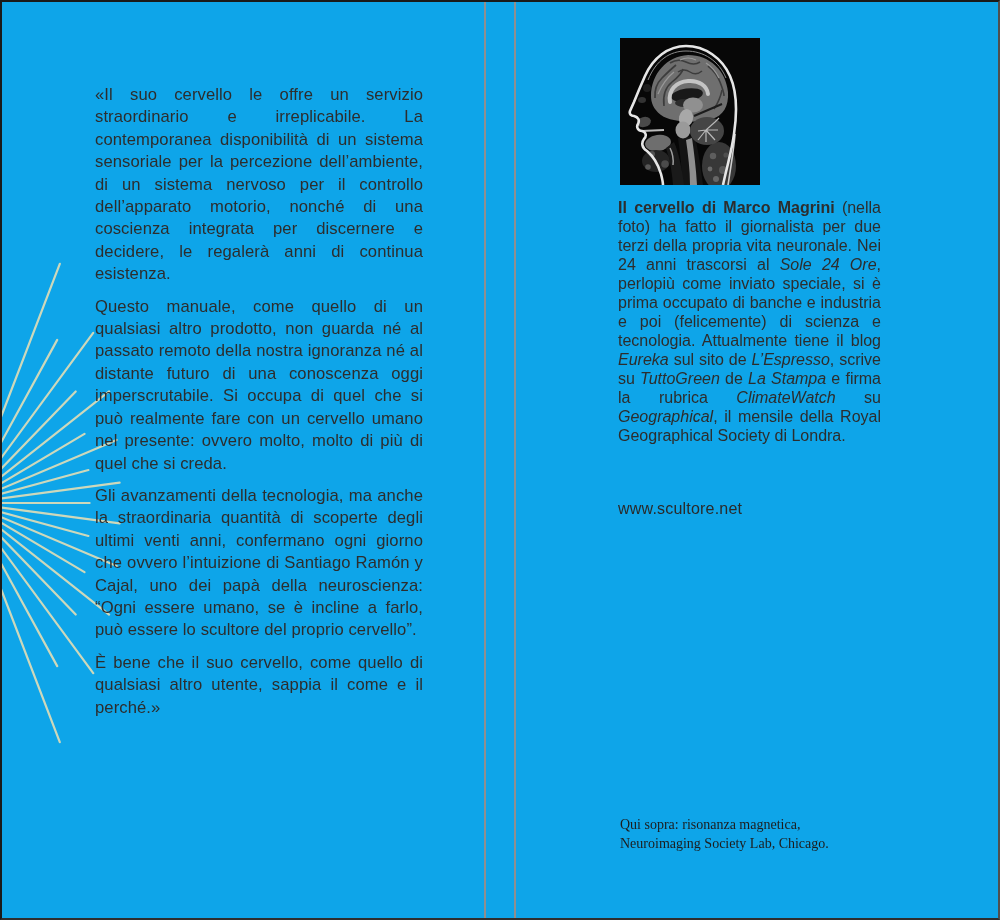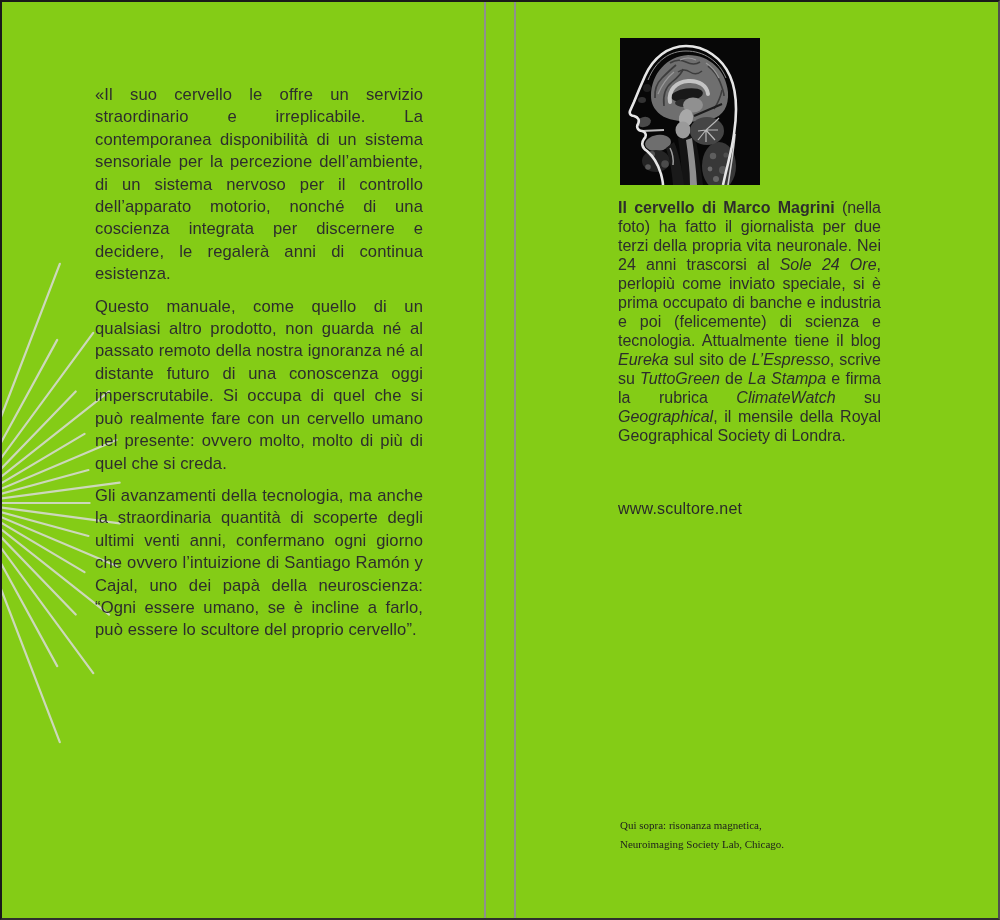--- a/index.html
+++ b/index.html
@@ -1,38 +1,38 @@
 <!DOCTYPE html>
 <html><head>
 <meta charset="utf-8">
 <style>
   html,body{margin:0;padding:0;background:#ffffff;}
   body{width:1000px;height:920px;position:relative;overflow:hidden;
        font-family:"Liberation Sans","DejaVu Sans",sans-serif;}
-  .spread{position:absolute;inset:0;background:#84cc16;}
+  .spread{position:absolute;inset:0;background:#0ea5e9;}
   .frame{position:absolute;inset:0;border:2px solid #1a1a1a;
          border-right-color:#4f4f4f;border-bottom-color:#2e2e2e;pointer-events:none;}
   .gutter-line{position:absolute;top:0;bottom:0;width:1.5px;background:#8f8f8f;}
   .gutter-line.l{left:484px;}
   .gutter-line.r{left:514px;}
   .sunburst{position:absolute;left:0;top:220px;width:130px;height:560px;overflow:hidden;}
   .quote{position:absolute;left:95px;top:84px;width:328px;
          font-size:16.6px;line-height:22.4px;color:#2d2d2d;text-align:justify;
          letter-spacing:0.1px;}
   .quote p{margin:0 0 10px 0;}
   .mri{position:absolute;left:620px;top:38px;width:140px;height:147px;overflow:hidden;}
   .bio{position:absolute;left:618px;top:198px;width:263px;
        font-size:16px;line-height:19px;color:#2d2d2d;text-align:justify;}
   .bio .b{font-weight:700;}
   .bio .i{font-style:italic;}
   .website{position:absolute;left:618px;top:500px;font-size:16px;color:#2a2a2a;
            letter-spacing:0.2px;}
   .caption{position:absolute;left:620px;top:816px;
            font-family:"Liberation Serif","DejaVu Serif",serif;
-           font-size:11px;line-height:18.5px;color:#1d1d1d;}
+           font-size:14px;line-height:18.5px;color:#1d1d1d;}
 </style>
 </head>
 <body>
 
 <div class="spread">
 
   <div>
     <svg class="sunburst" viewBox="0 0 130 560" preserveAspectRatio="none">
       <g>
           <line x1="-32" y1="283" x2="59.8" y2="43.9" stroke="#cdd8bb" stroke-width="2.2" stroke-linecap="round"></line>
@@ -53,20 +53,21 @@
           <line x1="-32" y1="283" x2="75.7" y2="394.5" stroke="#cdd8bb" stroke-width="2.2" stroke-linecap="round"></line>
           <line x1="-32" y1="283" x2="93.2" y2="453.2" stroke="#cdd8bb" stroke-width="2.2" stroke-linecap="round"></line>
           <line x1="-32" y1="283" x2="57.2" y2="446.1" stroke="#cdd8bb" stroke-width="2.2" stroke-linecap="round"></line>
           <line x1="-32" y1="283" x2="59.8" y2="522.1" stroke="#cdd8bb" stroke-width="2.2" stroke-linecap="round"></line>
         </g>
     </svg>
     <div class="quote">
         <p>«Il suo cervello le offre un servizio straordinario e irreplicabile. La contemporanea disponibilità di un sistema sensoriale per la percezione dell’ambiente, di un sistema nervoso per il controllo dell’apparato motorio, nonché di una coscienza integrata per discernere e decidere, le regalerà anni di continua esistenza.</p>
         <p>Questo manuale, come quello di un qualsiasi altro prodotto, non guarda né al passato remoto della nostra ignoranza né al distante futuro di una conoscenza oggi imperscrutabile. Si occupa di quel che si può realmente fare con un cervello umano nel presente: ovvero molto, molto di più di quel che si creda.</p>
         <p>Gli avanzamenti della tecnologia, ma anche la straordinaria quantità di scoperte degli ultimi venti anni, confermano ogni giorno che ovvero l’intuizione di Santiago Ramón y Cajal, uno dei papà della neuroscienza: “Ogni essere umano, se è incline a farlo, può essere lo scultore del proprio cervello”.</p>
+        <p>È bene che il suo cervello, come quello di qualsiasi altro utente, sappia il come e il perché.»</p>
       </div>
   </div>
 
   <div class="gutter-line l"></div>
   <div class="gutter-line r"></div>
 
   <div>
 
     <svg class="mri" viewBox="0 0 140 147">
       <rect x="0" y="0" width="140" height="147" fill="#070707"></rect>

